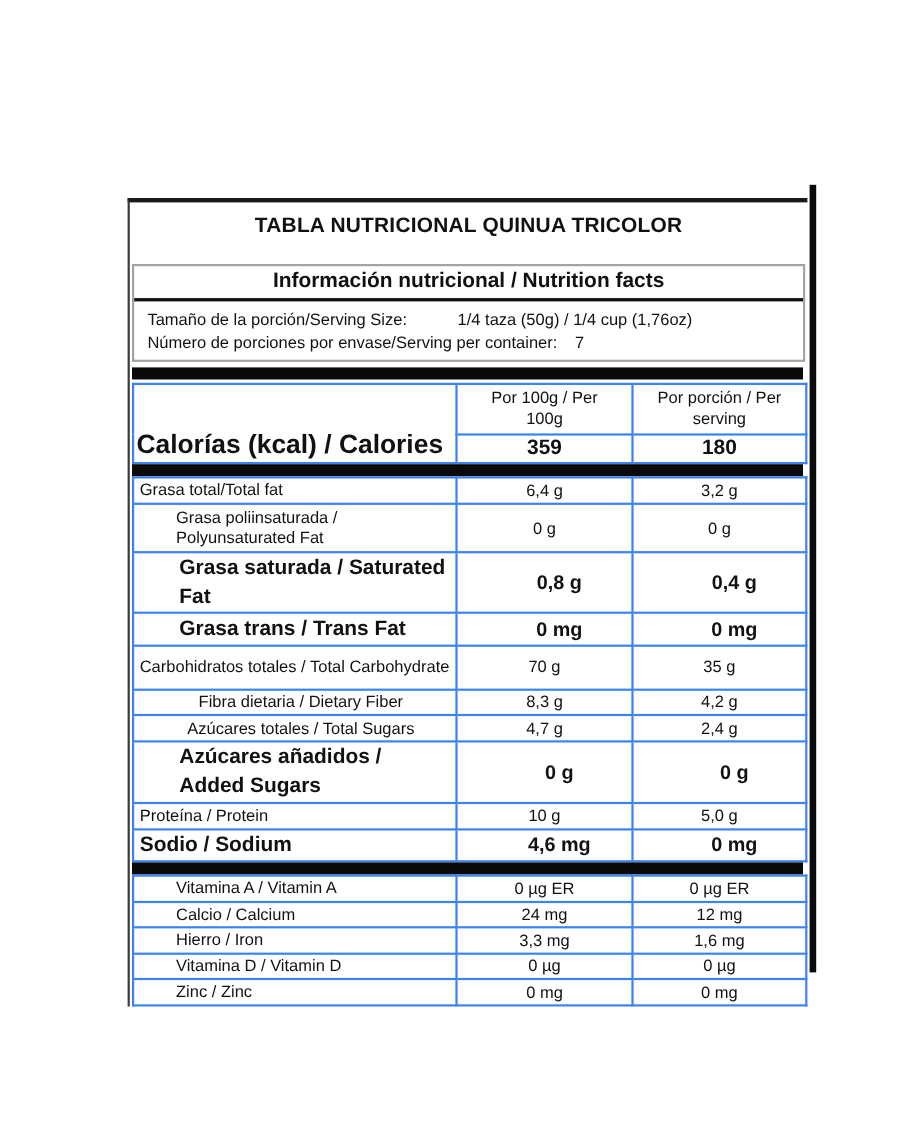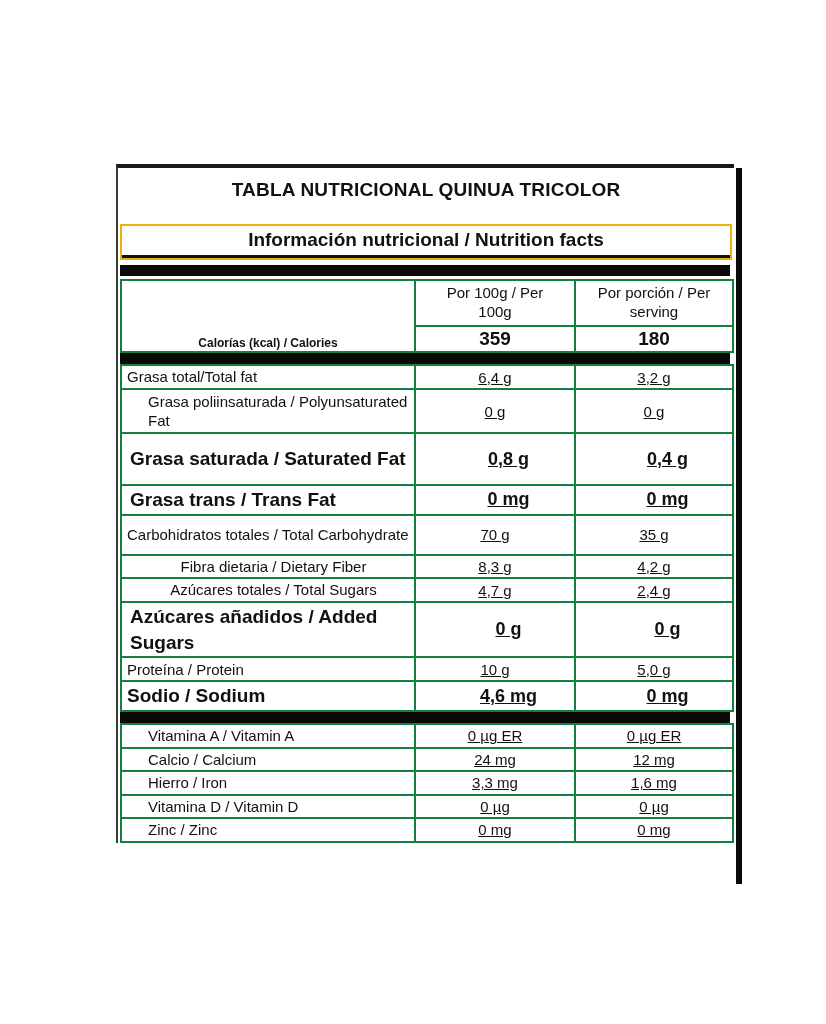--- a/index.html
+++ b/index.html
@@ -12,42 +12,42 @@
   #stage {
     position: relative;
     width: 826px;
     height: 1024px;
     background: #ffffff;
     overflow: hidden;
   }
   .label-wrap {
     position: absolute;
     left: 116px;
-    top: 164px;
+    top: 180px;
     width: 616px;
     border-top: 4px solid #1a1a1a;
     border-left: 2px solid #3a3a3a;
   }
   .right-strip {
     position: absolute;
     left: 736px;
     top: 168px;
     width: 6px;
     height: 716px;
     background: #0a0a0a;
   }
   .title {
     text-align: center;
     font-weight: bold;
     font-size: 19px;
     margin-top: 11px;
     letter-spacing: 0.2px;
   }
   .info-box {
-    border: 2px solid #eab308;
+    border: 2px solid #a3a3a3;
     margin: 23px 2px 0 2px;
   }
   .info-header {
     border-bottom: 3px solid #111111;
     text-align: center;
     font-weight: bold;
     font-size: 19px;
     padding: 3px 0 4px 0;
   }
   .serving {
@@ -72,50 +72,50 @@
     border-collapse: collapse;
     table-layout: fixed;
     width: 612px;
     margin-left: 2px;
   }
   table.t-top { margin-top: 3px; }
   col.c-label { width: 294px; }
   col.c-v1 { width: 160px; }
   col.c-v2 { width: 158px; }
   td {
-    border: 2px solid #15803d;
+    border: 2px solid #3b82f6;
     overflow: hidden;
   }
   .cal-cell {
     vertical-align: bottom;
-    text-align: center;
-    font-weight: bold;
-    font-size: 12px;
+    text-align: left;
+    font-weight: bold;
+    font-size: 24px;
     padding: 0 2px 1px 2px;
   }
   .hdr {
     text-align: center;
     vertical-align: middle;
     font-size: 15px;
     height: 40px;
     padding: 2px 14px;
     line-height: 1.25;
   }
   .cal-val {
     text-align: center;
     font-weight: bold;
     font-size: 19px;
     height: 22px;
   }
   .lbl { font-size: 15px; padding: 1px 4px 1px 5px; line-height: 1.3; }
-  .lbl.indent { padding-left: 26px; }
+  .lbl.indent { padding-left: 38px; }
   .lbl.center { text-align: center; padding-left: 15px; }
-  .lbl.big { font-weight: bold; font-size: 19px; padding-left: 8px; line-height: 1.35; }
+  .lbl.big { font-weight: bold; font-size: 19px; padding-left: 41px; line-height: 1.35; }
   .lbl.big.flush { padding-left: 5px; }
-  .val { text-align: center; font-size: 15px; vertical-align: middle; text-decoration: underline; }
+  .val { text-align: center; font-size: 15px; vertical-align: middle; }
   .val.vbig { font-weight: bold; font-size: 18px; padding-left: 28px; }
   tr.h24 td { height: 20px; margin-top: 18px; }
   tr.h44 td { height: 40px; }
   tr.h52 td { height: 48px; }
   tr.h26 td { height: 22px; margin-top: 14px; }
   tr.h40 td { height: 36px; }
   tr.h23 td { height: 19px; }
   tr.h53 td { height: 49px; }
   tr.h25 td { height: 21px; }
   table.t-micro td { height: 19px; }
@@ -124,20 +124,30 @@
 <body>
 
 <div id="stage">
   <div class="right-strip"></div>
   <div class="label-wrap">
 
     <div class="title">TABLA NUTRICIONAL QUINUA TRICOLOR</div>
 
     <div class="info-box">
       <div class="info-header">Información nutricional / Nutrition facts</div>
+      <div class="serving">
+        <div class="serving-line">
+          <span>Tamaño de la porción/Serving Size:</span>
+          <span class="sv-gap1">1/4 taza (50g) / 1/4 cup (1,76oz)</span>
+        </div>
+        <div class="serving-line">
+          <span>Número de porciones por envase/Serving per container:</span>
+          <span class="sv-gap2">7</span>
+        </div>
+      </div>
     </div>
 
     <div class="bar first"></div>
 
     <table class="t-top">
       <colgroup>
           <col class="c-label">
           <col class="c-v1">
           <col class="c-v2">
         </colgroup>

